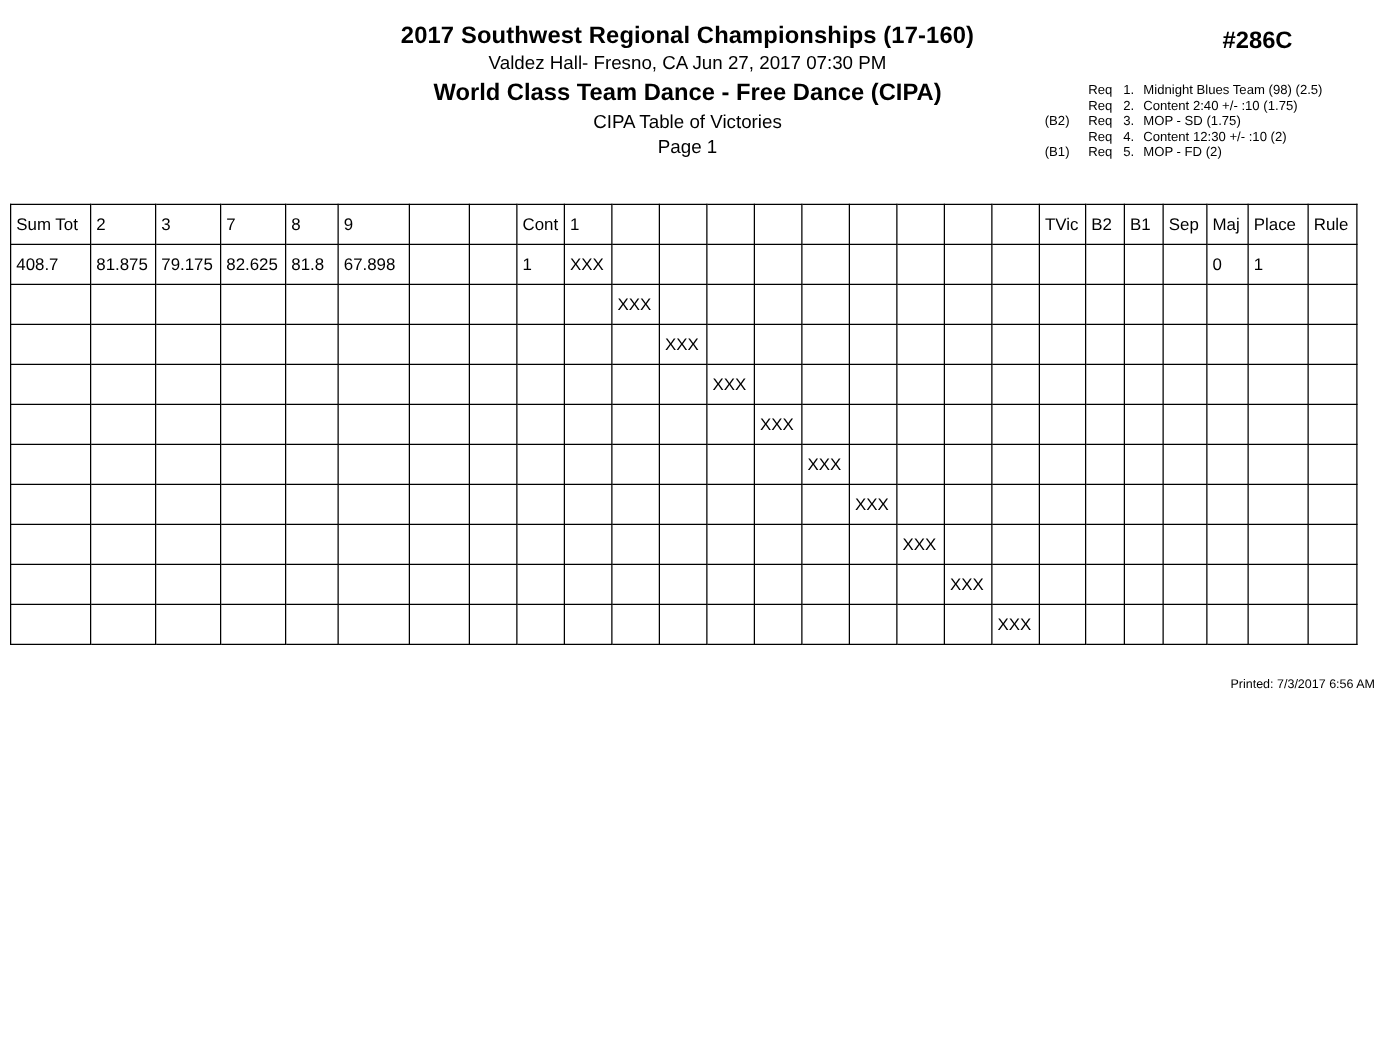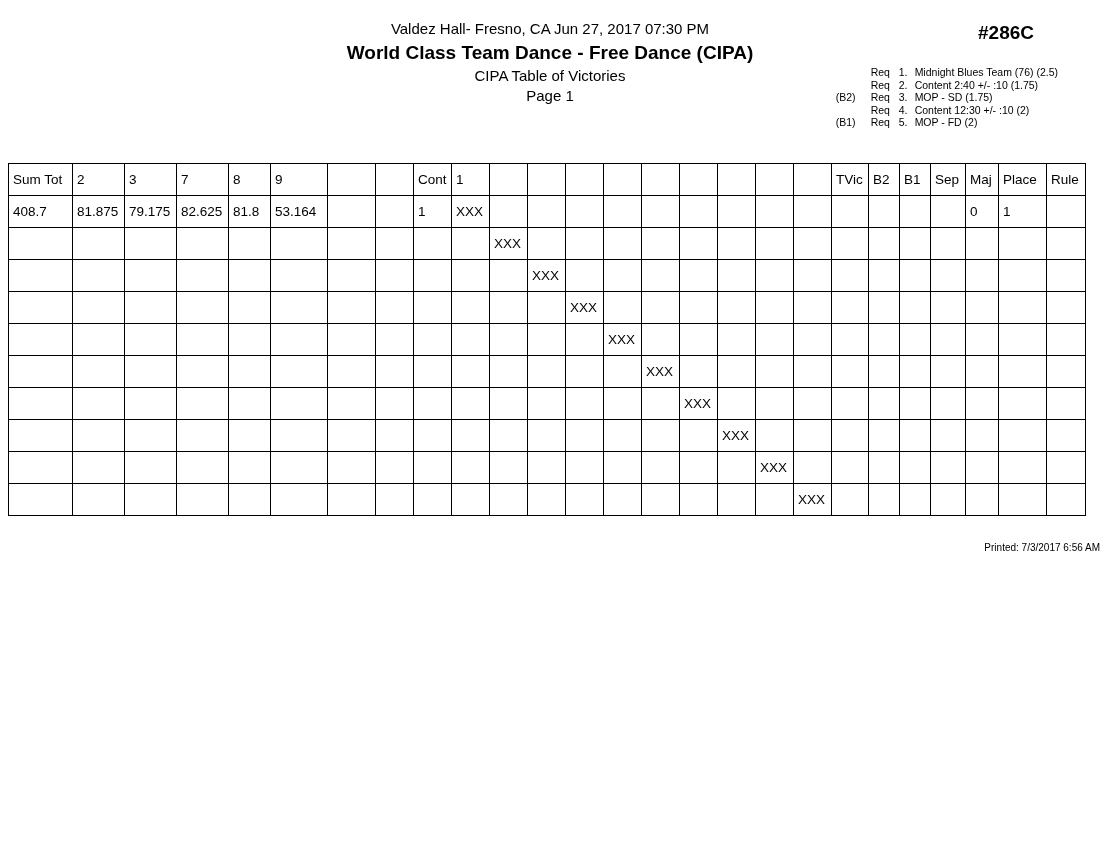--- a/index.html
+++ b/index.html
@@ -132,32 +132,33 @@
     text-align: right;
     font-size: 10px;
   }
   .printed span { display: inline-block; }
 </style>
 </head>
 <body>
 
 <div class="header">
   <div class="title-block">
+    <div class="line-title">2017 Southwest Regional Championships (17-160)</div>
     <div class="line-venue">Valdez Hall- Fresno, CA  Jun 27, 2017  07:30 PM</div>
     <div class="line-event">World Class Team Dance - Free Dance (CIPA)</div>
     <div class="line-sub">CIPA Table of Victories</div>
     <div class="line-page">Page 1</div>
   </div>
   <div class="entry-number">#286C</div>
   <div class="reqs">
       <div class="req-row">
         <div class="req-pre"></div>
         <div class="req-lbl">Req</div>
         <div class="req-num">1.</div>
-        <div class="req-txt">Midnight Blues Team (76) (2.5)</div>
+        <div class="req-txt">Midnight Blues Team (98) (2.5)</div>
       </div>
       <div class="req-row">
         <div class="req-pre"></div>
         <div class="req-lbl">Req</div>
         <div class="req-num">2.</div>
         <div class="req-txt">Content 2:40 +/- :10 (1.75)</div>
       </div>
       <div class="req-row">
         <div class="req-pre">(B2)</div>
         <div class="req-lbl">Req</div>
@@ -239,21 +240,21 @@
           <td>Rule</td>
         </tr>
     </thead>
     <tbody>
         <tr>
           <td>408.7</td>
           <td>81.875</td>
           <td>79.175</td>
           <td>82.625</td>
           <td>81.8</td>
-          <td>53.164</td>
+          <td>67.898</td>
           <td></td>
           <td></td>
           <td>1</td>
           <td class="xxx">XXX</td>
           <td></td>
           <td></td>
           <td></td>
           <td></td>
           <td></td>
           <td></td>

